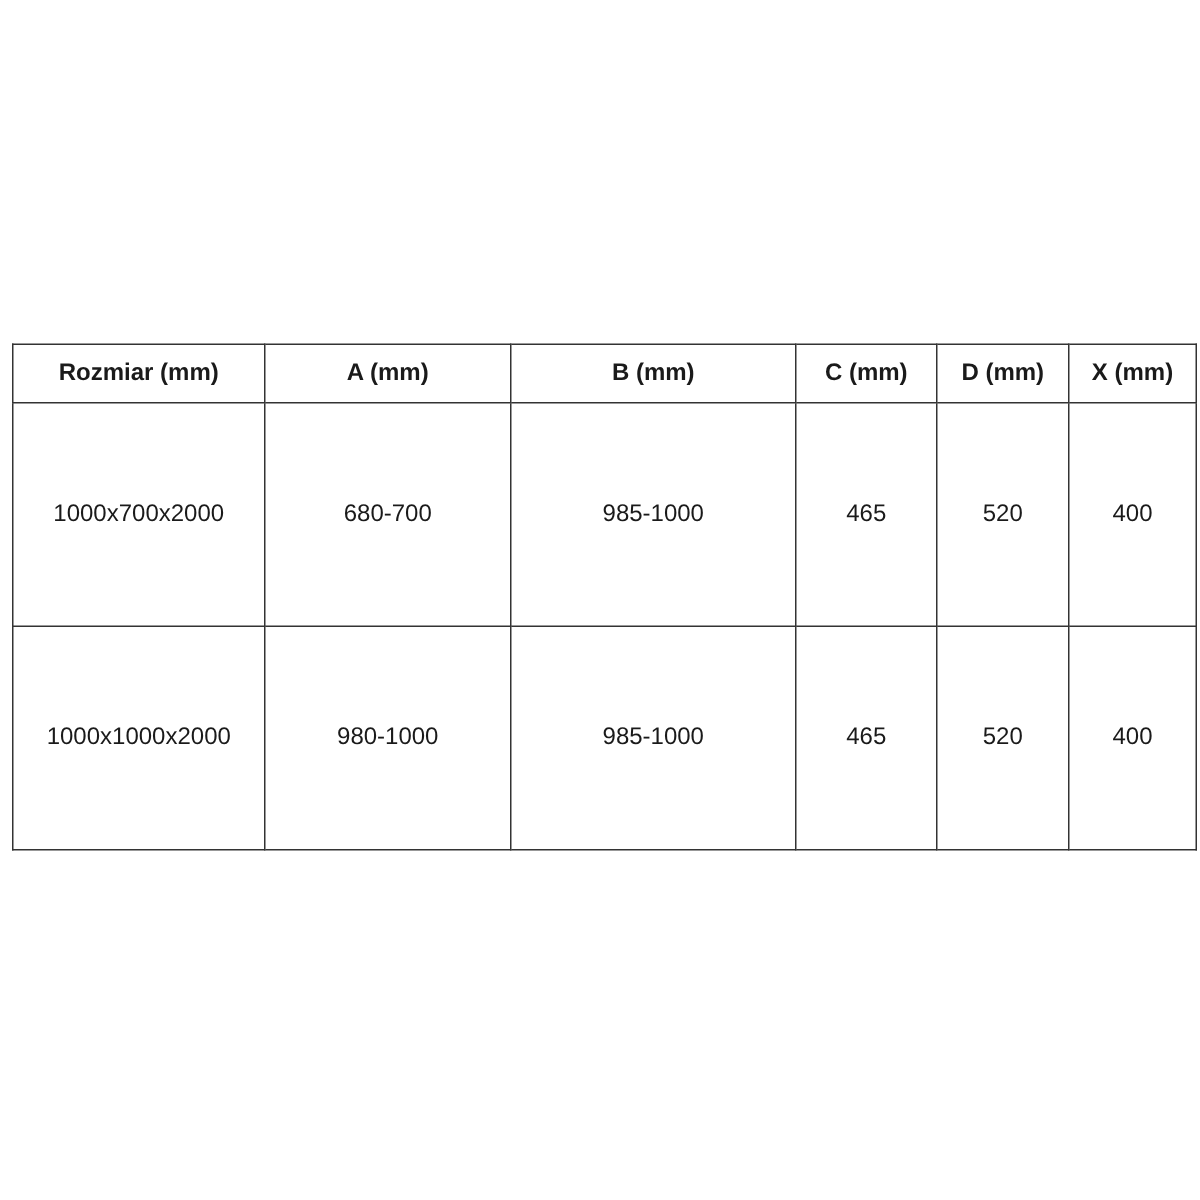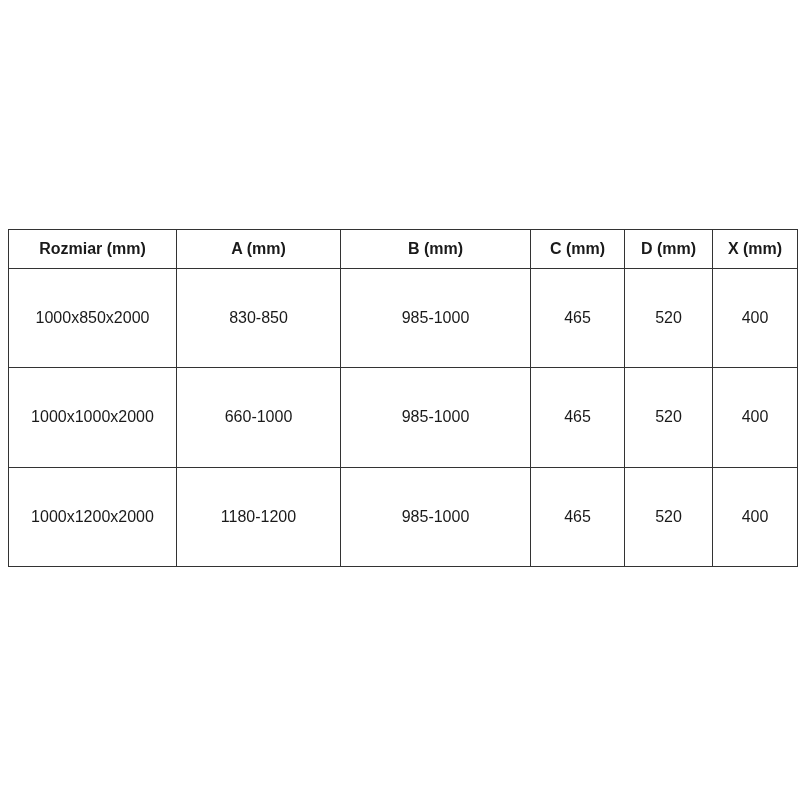--- a/index.html
+++ b/index.html
@@ -72,38 +72,30 @@
         <th>Rozmiar (mm)</th>
         <th>A (mm)</th>
         <th>B (mm)</th>
         <th>C (mm)</th>
         <th>D (mm)</th>
         <th>X (mm)</th>
       </tr>
     </thead>
     <tbody>
       <tr>
-        <td>1000x850x2000</td>
-        <td>830-850</td>
+        <td>1000x700x2000</td>
+        <td>680-700</td>
         <td>985-1000</td>
         <td>465</td>
         <td>520</td>
         <td>400</td>
       </tr>
       <tr>
         <td>1000x1000x2000</td>
-        <td>660-1000</td>
-        <td>985-1000</td>
-        <td>465</td>
-        <td>520</td>
-        <td>400</td>
-      </tr>
-      <tr>
-        <td>1000x1200x2000</td>
-        <td>1180-1200</td>
+        <td>980-1000</td>
         <td>985-1000</td>
         <td>465</td>
         <td>520</td>
         <td>400</td>
       </tr>
     </tbody>
   </table>
 </div>
 
 </body></html>

